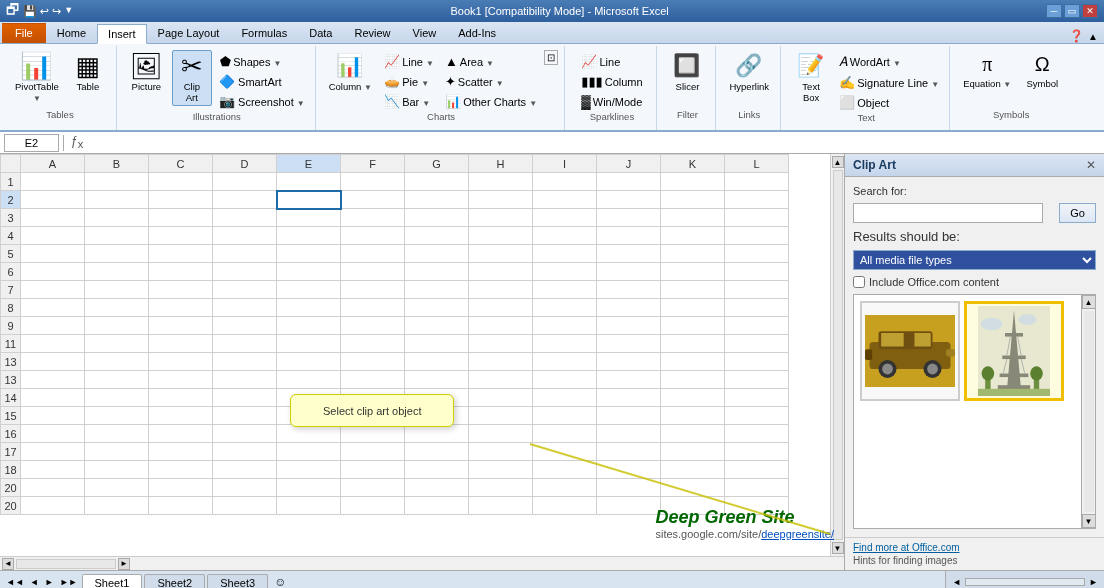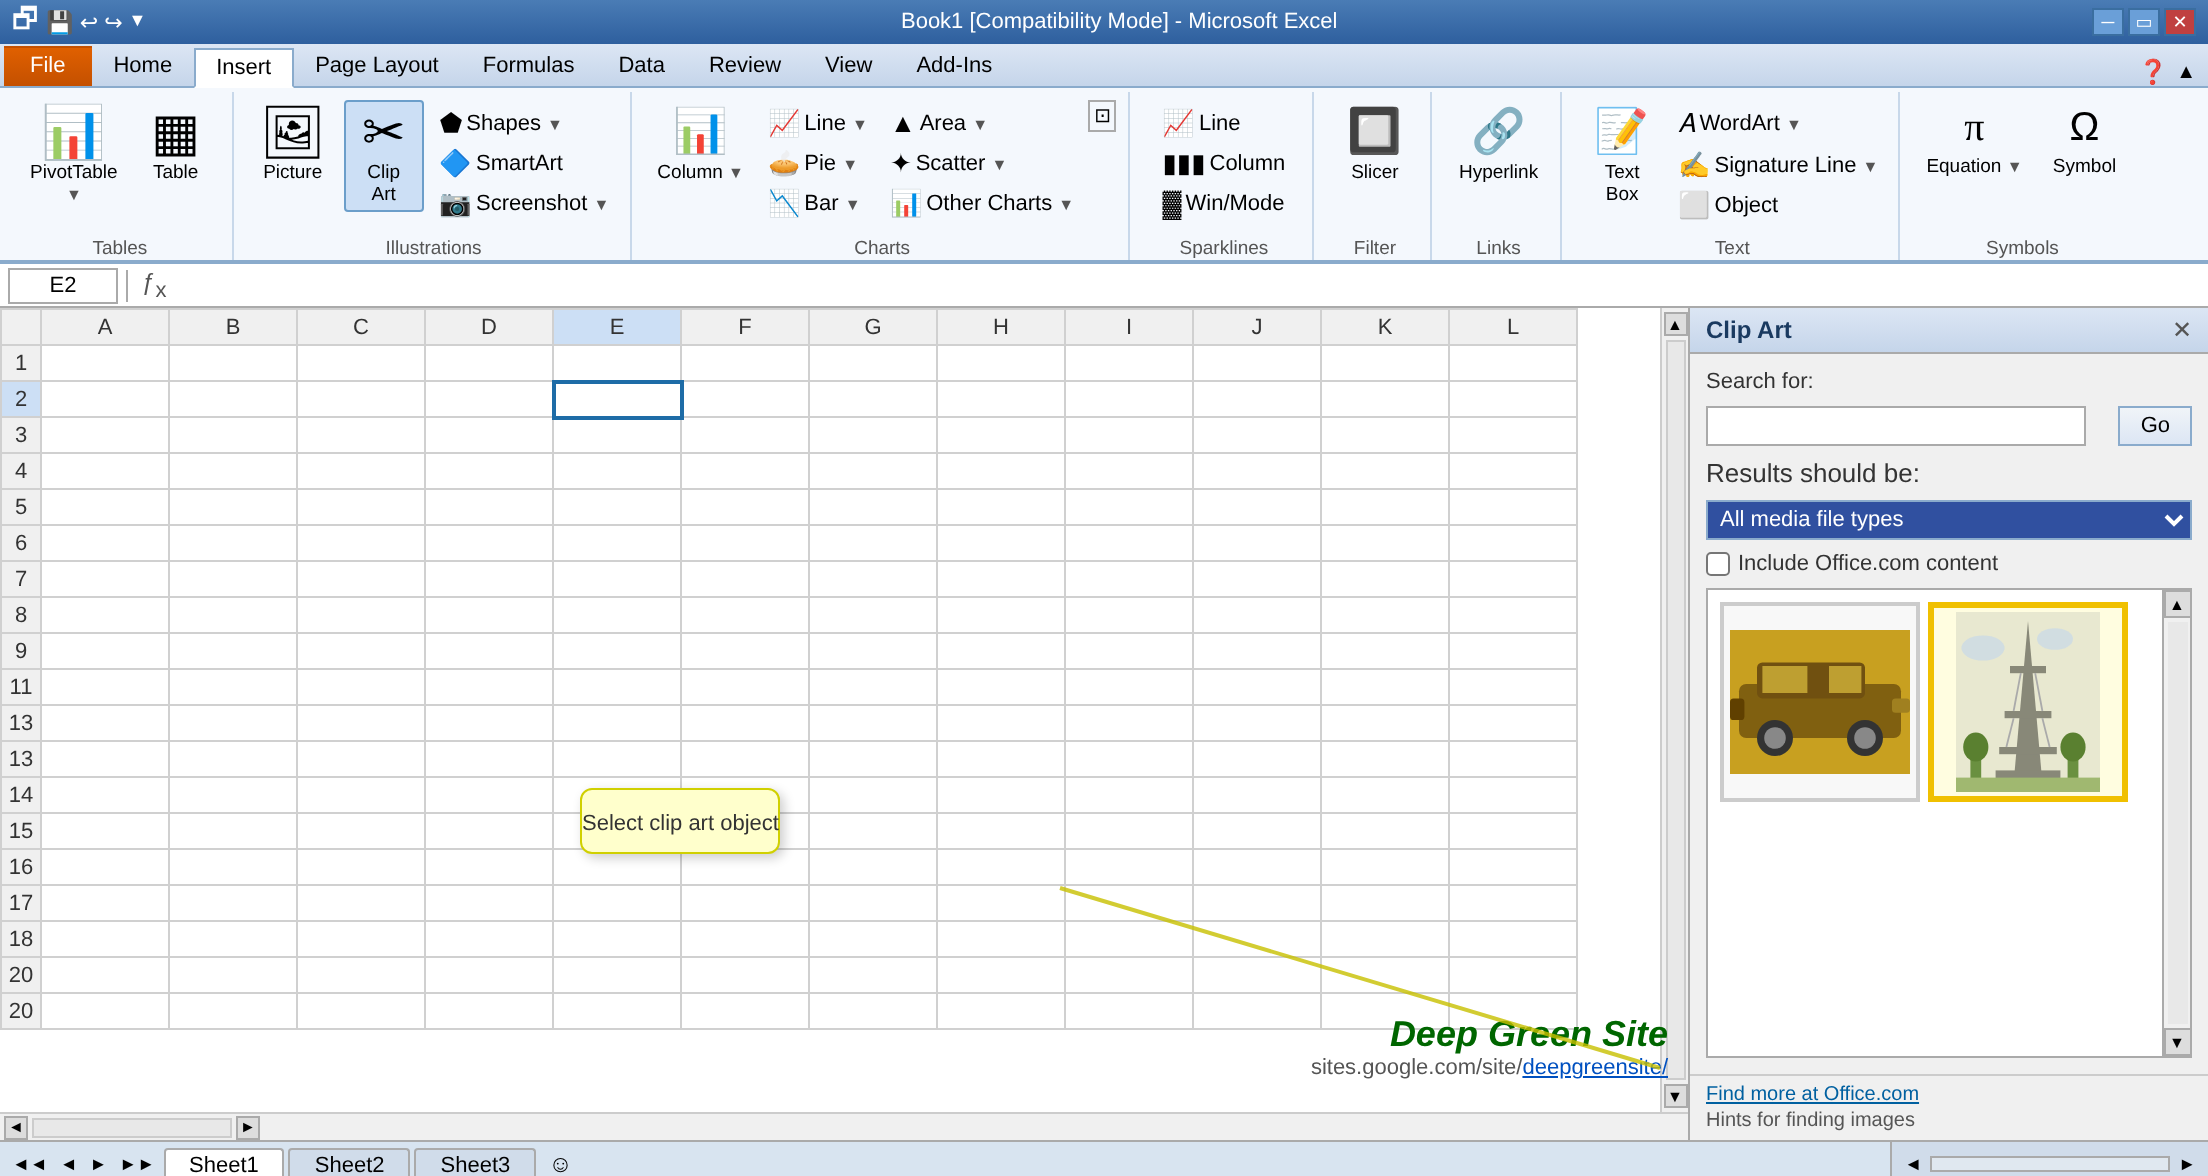--- a/index.html
+++ b/index.html
@@ -79,21 +79,21 @@
       align-items: flex-start;
       justify-content: center;
       flex: 1;
       gap: 2px;
       padding-top: 2px;
     }
     .ribbon-group-label {
       font-size: 9.5px;
       color: #555;
       text-align: center;
-      padding-bottom: 0;
+      padding-bottom: 10px;
       width: 100%;
     }
     .ribbon-btn-large {
       display: flex;
       flex-direction: column;
       align-items: center;
       cursor: pointer;
       padding: 2px 4px;
       border: 1px solid transparent;
       border-radius: 2px;
@@ -267,35 +267,35 @@
       border-radius: 2px 2px 0 0;
     }
     .sheet-tab.active { background: #fff; font-weight: normal; }
 
     
     .callout {
       position: absolute;
       background: #ffffcc;
       border: 1px solid #d0d000;
       border-radius: 6px;
-      padding: 8px 0;
+      padding: 8px 32px;
       font-size: 13px;
       font-weight: 500;
       color: #333;
       box-shadow: 2px 2px 6px rgba(0,0,0,0.2);
       pointer-events: none;
       z-index: 10;
     }
 
     
     .watermark {
       position: absolute;
       bottom: 30px;
       right: 270px;
-      text-align: right;
+      text-align: left;
       pointer-events: none;
     }
     .watermark-line1 { color: #006600; font-size: 18px; font-weight: bold; font-style: italic; }
     .watermark-link { color: #0050c0; text-decoration: underline; }
 
     
     .car-clip {
       width: 90px;
       height: 80px;
     }

